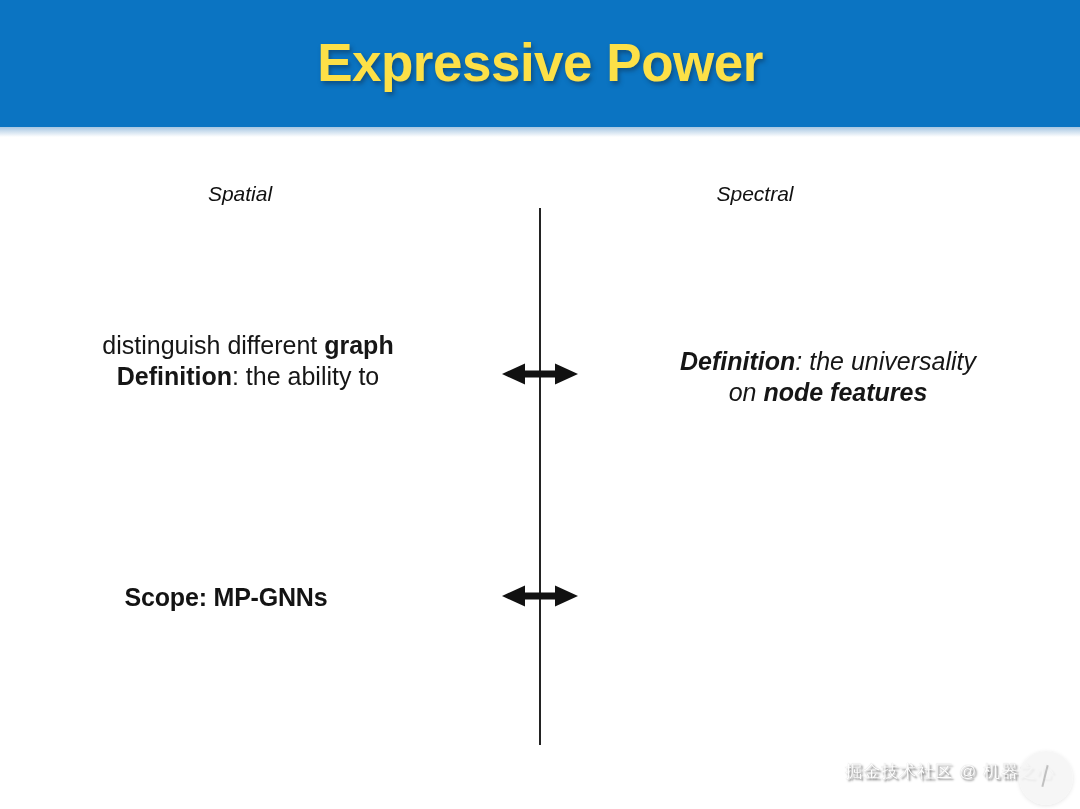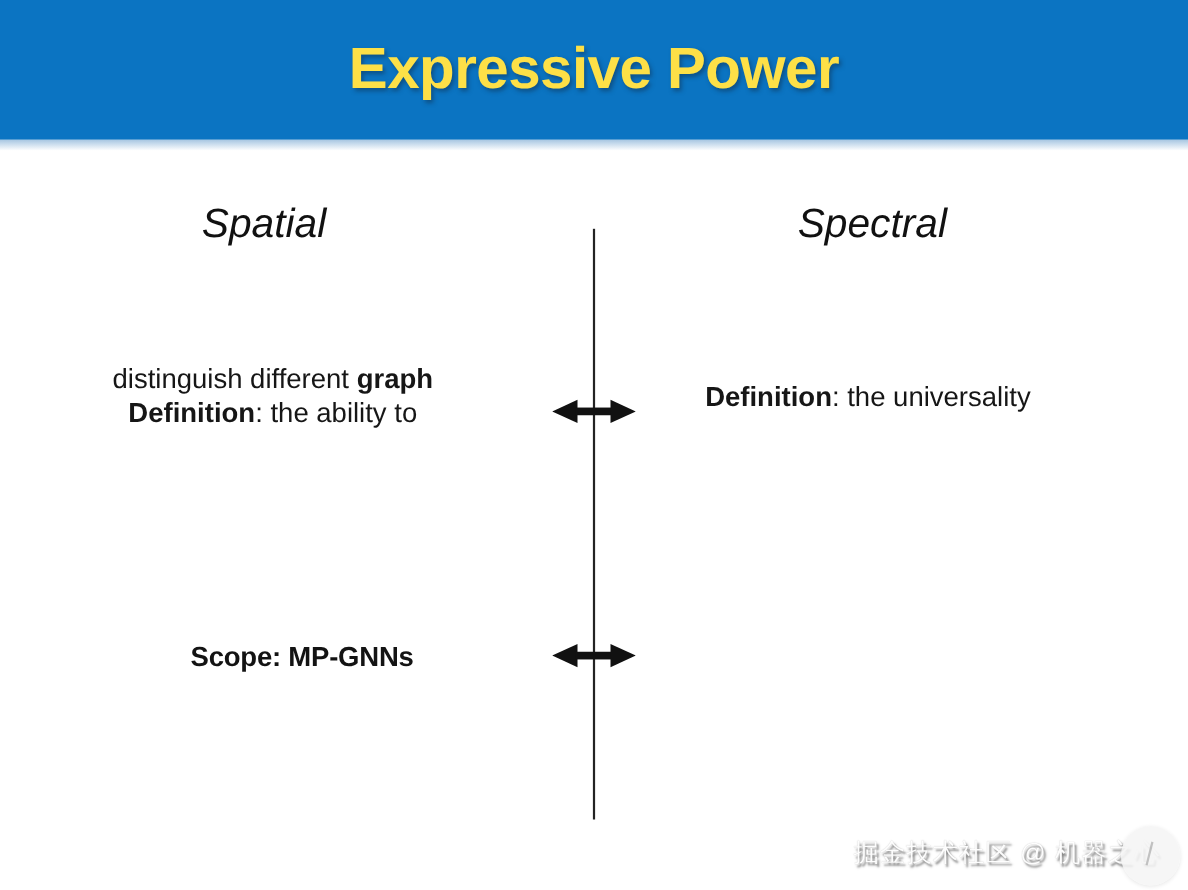--- a/index.html
+++ b/index.html
@@ -39,60 +39,60 @@
     left: 539px; top: 208px;
     width: 2px; height: 537px;
     background: #232323;
   }
   .col-heading {
     position: absolute;
     top: 182px;
     width: 300px;
     text-align: center;
     font-style: italic;
-    font-size: 37px;
+    font-size: 21px;
     color: #111111;
   }
   .col-heading.left  { left: 90px; }
-  .col-heading.right { left: 643px; }
+  .col-heading.right { left: 605px; }
   .definition {
     position: absolute;
     width: 340px;
     text-align: center;
     font-size: 25px;
     line-height: 31px;
     color: #161616;
   }
   .definition .defline { white-space: nowrap; }
   .definition.left  { left: 78px;  top: 330px; }
-  .definition.right { left: 619px; top: 346px; }
+  .definition.right { left: 658px; top: 346px; font-style: italic; }
   .scope {
     position: absolute;
     top: 583px;
     text-align: center;
     font-size: 25px;
     font-weight: bold;
     letter-spacing: -0.2px;
     white-space: nowrap;
     color: #131313;
   }
-  .scope.left  { left: 36px;  width: 340px; text-align: right; }
+  .scope.left  { left: 56px;  width: 340px; }
   .scope.right { left: 619px; width: 440px; }
   .arrow {
     position: absolute;
     left: 502px;
     width: 76px; height: 26px;
   }
   .arrow.upper { top: 361px; }
   .arrow.lower { top: 583px; }
   .arrow svg { display: block; }
   .watermark {
     position: absolute;
     right: 25px; top: 760px;
-    font-size: 23px;
+    font-size: 17px;
     letter-spacing: 1px;
     color: rgba(255,255,255,0.97);
     text-shadow: 2px 2px 2px rgba(110,110,110,0.85), 0 0 1px rgba(150,150,150,0.6);
     white-space: nowrap;
   }
   .wm-circle {
     position: absolute;
     left: 1019px; top: 751px;
     width: 54px; height: 54px;
     border-radius: 50%;
@@ -122,20 +122,21 @@
   <div class="col-heading left">Spatial</div>
   <div class="col-heading right">Spectral</div>
 
   <div class="definition left">
     <div class="defline"><span>distinguish different </span><b>graph</b></div>
     <div class="defline"><b>Definition</b><span>: the ability to</span></div>
   </div>
 
   <div class="definition right">
     <div class="defline"><b>Definition</b><span>: the universality</span></div>
+    <div class="defline"><span>on </span><b>node features</b></div>
   </div>
 
   <div class="arrow upper">
     <svg width="76" height="26" viewBox="0 0 76 26" xmlns="http://www.w3.org/2000/svg">
       <polygon points="0,13 23,2.5 23,23.5" fill="#111111"></polygon>
       <rect x="21" y="9.5" width="34" height="7" fill="#111111"></rect>
       <polygon points="76,13 53,2.5 53,23.5" fill="#111111"></polygon>
     </svg>
   </div>
 

